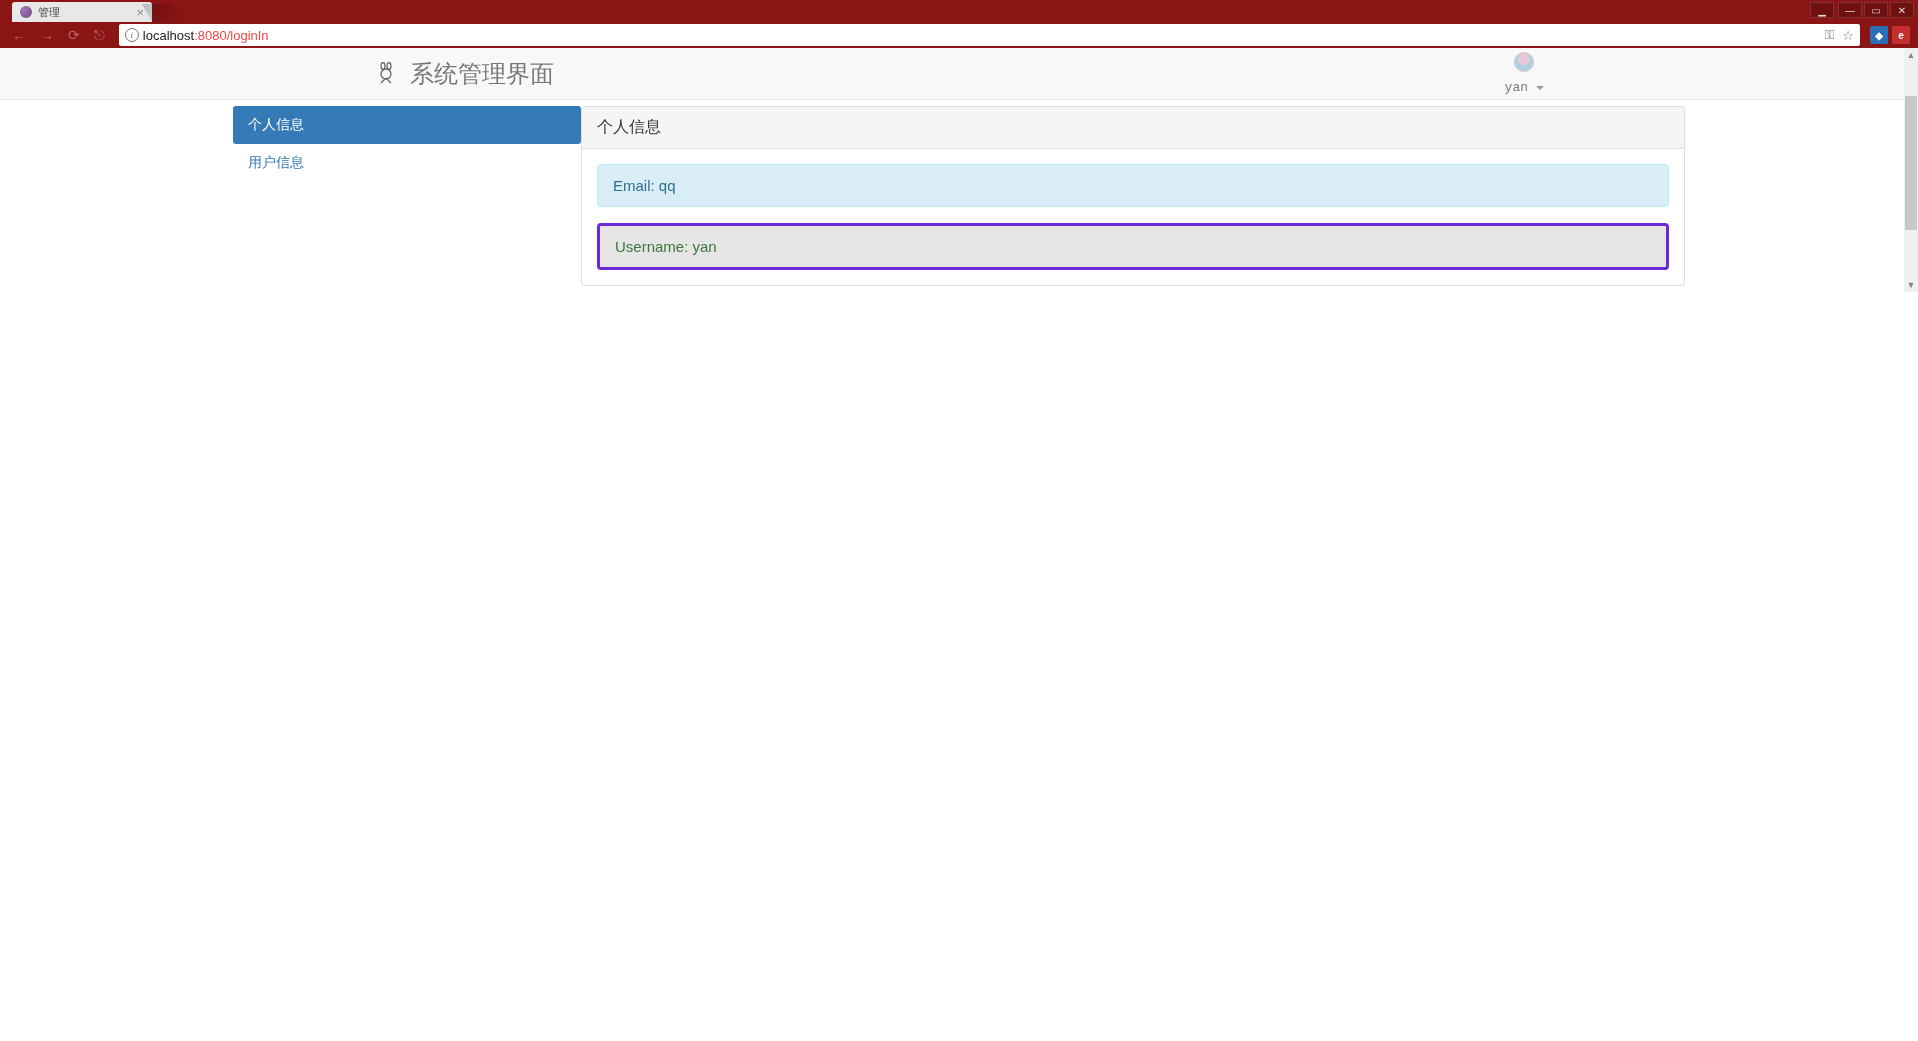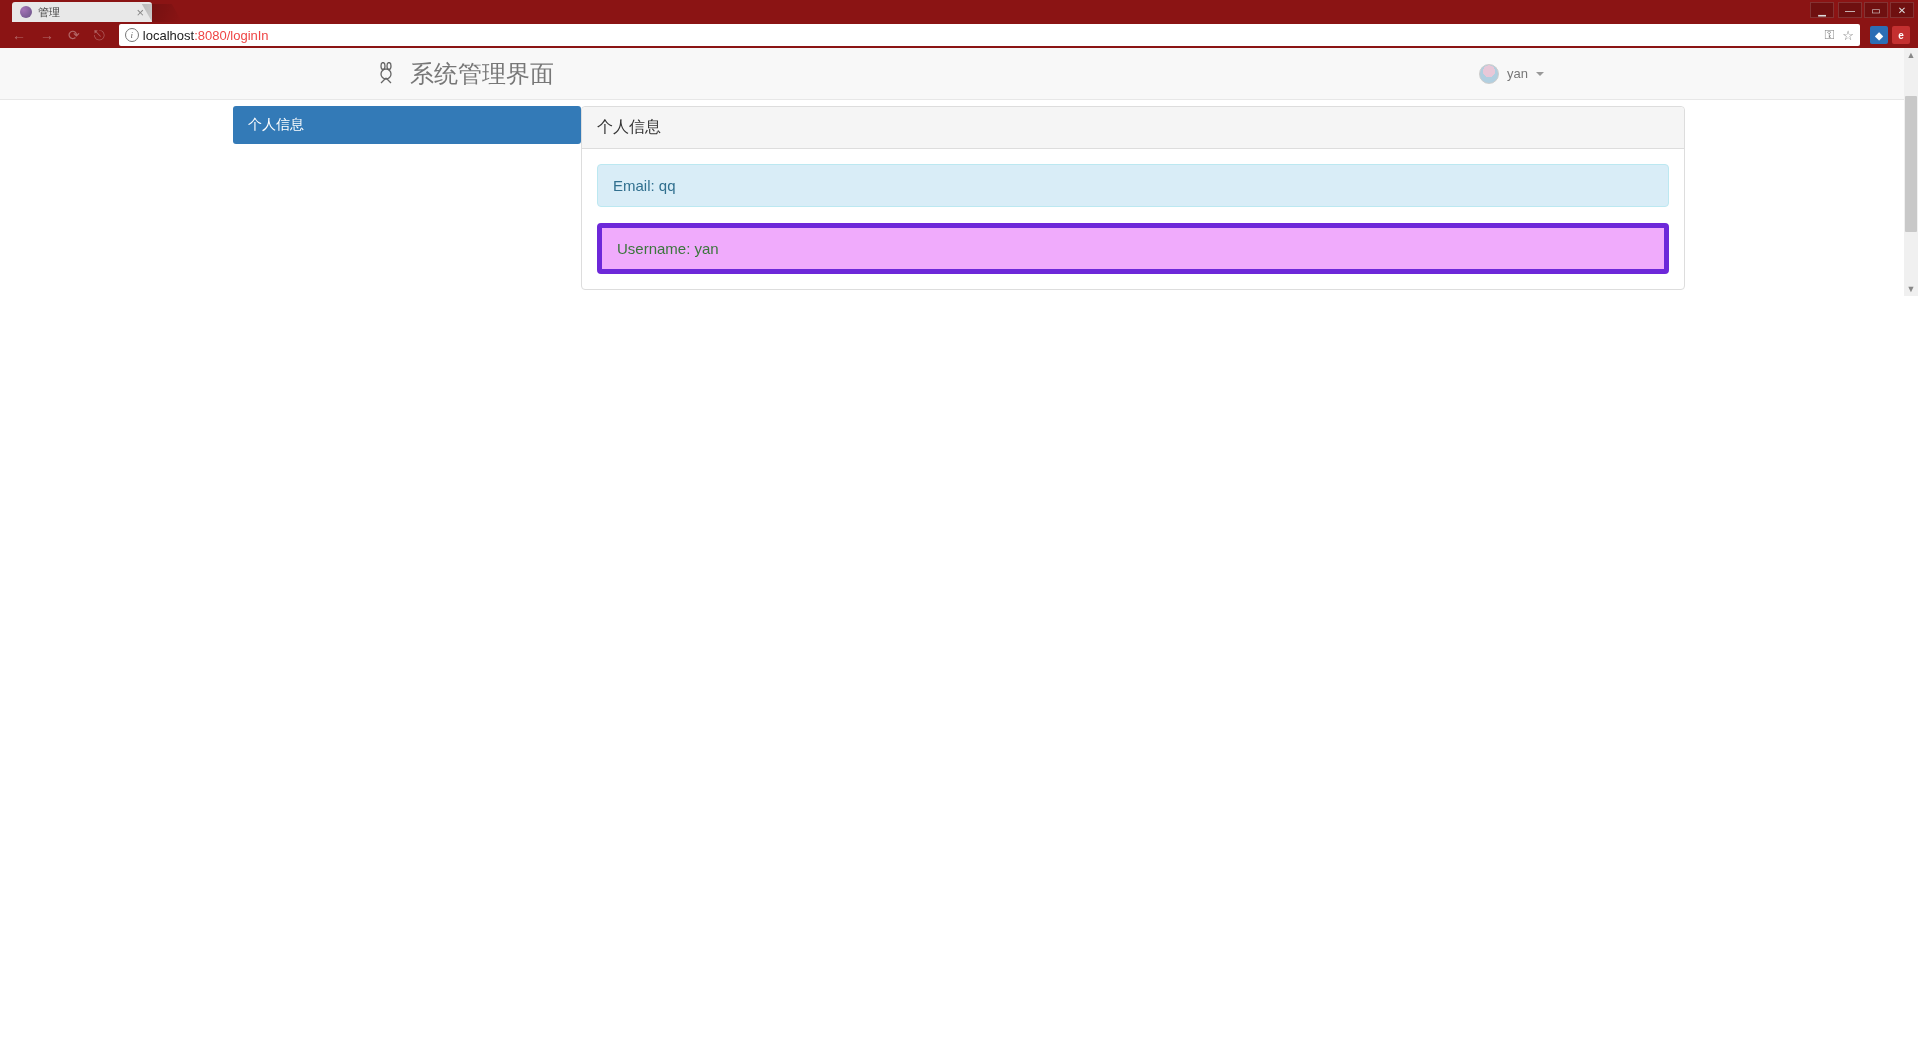--- a/index.html
+++ b/index.html
@@ -52,21 +52,21 @@
     .nav-pills li a { display: block; padding: 10px 15px; color: #337ab7; text-decoration: none; border-radius: 3px; font-size: 14px; }
     .nav-pills li.active a { background: #337ab7; color: #fff; }
 
     .main { flex: 1; }
     .panel { border: 1px solid #ddd; border-radius: 4px; background: #fff; }
     .panel-heading { background: #f5f5f5; border-bottom: 1px solid #ddd; padding: 10px 15px; font-size: 16px; font-weight: 500; color: #333; border-radius: 4px 4px 0 0; }
     .panel-body { padding: 15px; }
     .alert { padding: 12px 15px; border-radius: 4px; margin-bottom: 16px; font-size: 15px; }
     .alert:last-child { margin-bottom: 0; }
     .alert-info { background: #d9edf7; border: 1px solid #bce8f1; color: #31708f; }
-    .alert-success { background: #f0abfc; border: 5px solid #6d28d9; color: #3c763d; }
+    .alert-success { background: #e5e5e5; border: 3px solid #6d28d9; color: #3c763d; }
 
     .watermark { position: absolute; left: 50%; top: 414px; transform: translateX(-50%); color: #d8d8d8; font-family: "Courier New", monospace; font-size: 14px; letter-spacing: 0.5px; pointer-events: none; }
 
     .page-wrap { position: relative; }
   </style>
 </head>
 <body>
 
 <div class="browser-chrome">
   <div class="tab-bar">
@@ -121,36 +121,39 @@
                 <ellipse cx="9" cy="4" rx="2" ry="3.5"></ellipse>
                 <ellipse cx="15" cy="4" rx="2" ry="3.5"></ellipse>
                 <circle cx="12" cy="12" r="5"></circle>
                 <path d="M7 21 L12 16 M17 21 L12 16"></path>
               </g>
             </svg>
         </div>
         <span class="brand-title">系统管理界面</span>
       </div>
       <div class="user-menu">
-        <div style="display:flex; flex-direction:row; align-items:center; gap:8px;">
+        <div style="display:flex; flex-direction:column; align-items:center; gap:8px;font-family:Liberation Mono, monospace;">
           <div class="avatar"></div>
           <div style="display:flex; align-items:center; gap:8px;">
             <span class="user-name">yan</span>
             <span class="caret"></span>
           </div>
         </div>
       </div>
     </div>
   </div>
 
   <div class="container">
     <nav class="sidebar">
       <ul class="nav-pills">
         <li class="active">
           <a href="#"><span>个人信息</span></a>
+        </li>
+        <li>
+          <a href="#"><span>用户信息</span></a>
         </li>
       </ul>
     </nav>
 
     <section class="main">
       <div class="panel">
         <div class="panel-heading">个人信息</div>
         <div class="panel-body">
           <div class="alert alert-info">Email: qq</div>
           <div class="alert alert-success">Username: yan</div>

